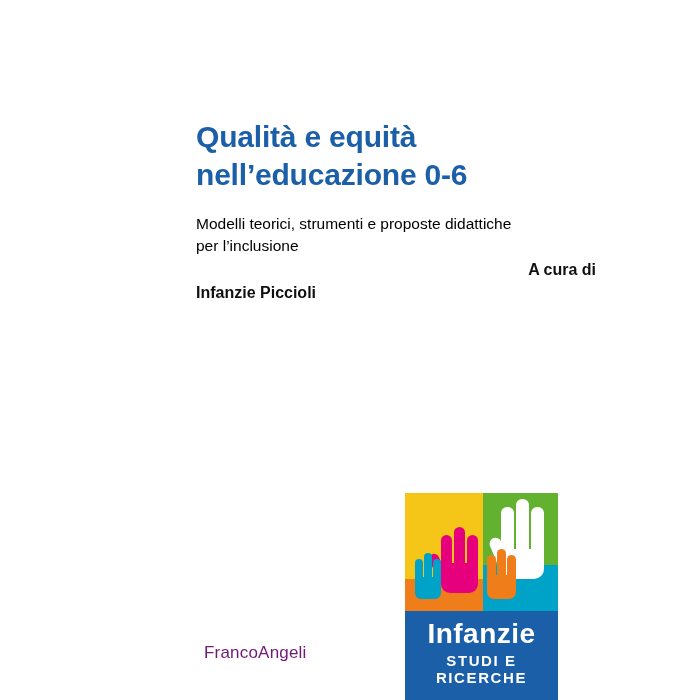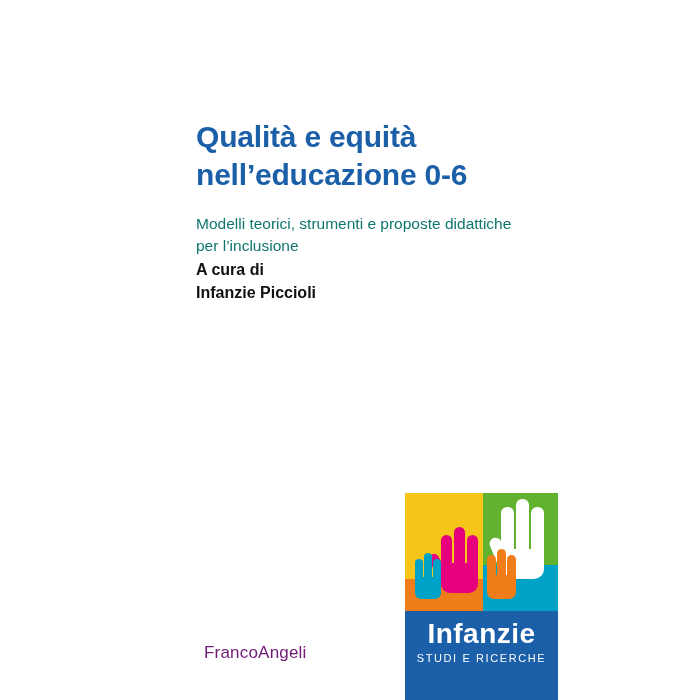--- a/index.html
+++ b/index.html
@@ -32,37 +32,38 @@
     font-weight: bold;
     color: #1b5fa8;
     line-height: 1.28;
     letter-spacing: -0.2px;
     margin: 0;
     white-space: pre-line;
   }
   .book-subtitle {
     margin: 18px 0 0 0;
     font-size: 15.5px;
-    color: #0f766e;
+    color: #000000;
     line-height: 1.42;
     font-weight: normal;
     white-space: pre-line;
   }
   .editor-block {
     position: absolute;
     left: 196px;
     top: 258px;
     width: 400px;
   }
   .editor-label {
     margin: 0;
     font-size: 16px;
     font-weight: bold;
     color: #12100f;
     line-height: 1.45;
+    text-align: right;
   }
   .editor-name {
     margin: 0;
     font-size: 16px;
     font-weight: bold;
     color: #12100f;
     line-height: 1.45;
   }
 
   
@@ -106,23 +107,23 @@
   .series-name {
     margin: 0;
     padding-top: 9px;
     font-size: 28px;
     font-weight: bold;
     letter-spacing: 0.5px;
     line-height: 1;
   }
   .series-sub {
     margin: 4px 0 0 0;
-    font-size: 11px;
+    font-size: 15px;
     letter-spacing: 1.6px;
-    font-weight: normal;
+    font-weight: bold;
   }
 </style>
 </head>
 <body>
 
 <div class="cover">
 
   <div class="title-block">
     <h1 class="book-title">Qualità e equità
 nell’educazione 0-6</h1>

